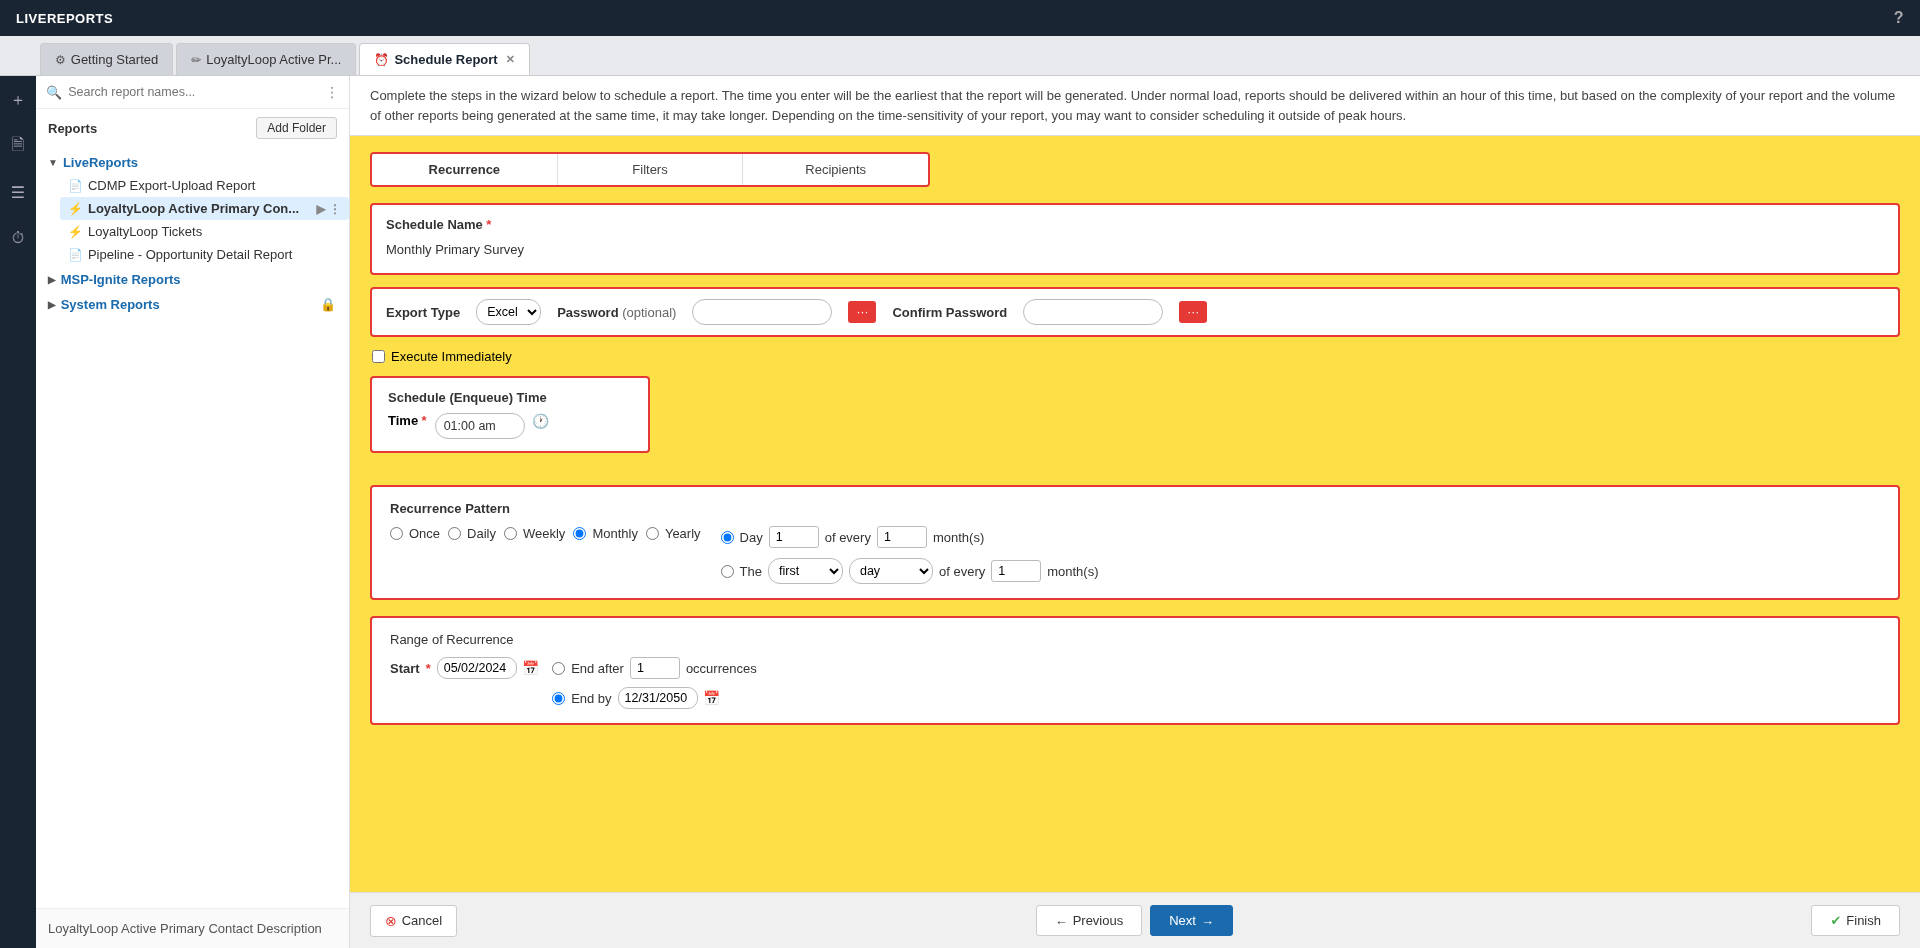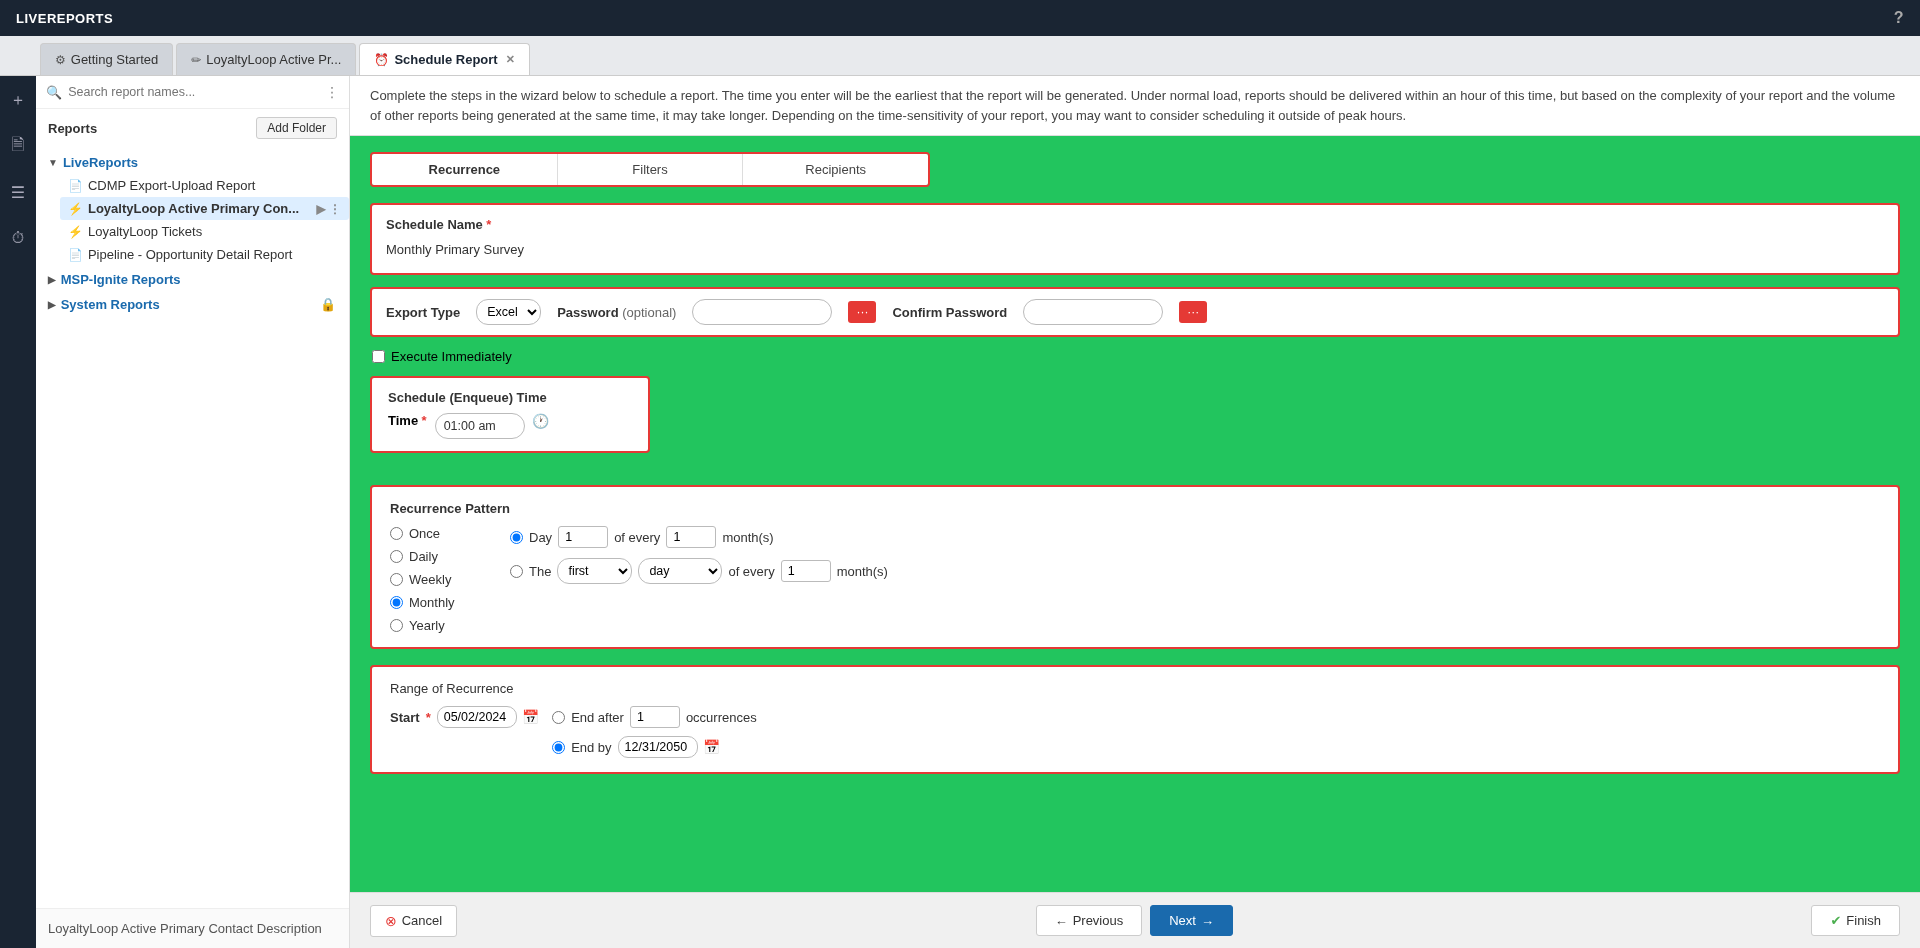--- a/index.html
+++ b/index.html
@@ -177,21 +177,21 @@
       border-bottom: 1px solid #ddd;
       font-size: 12px;
       color: #444;
       line-height: 1.5;
     }
 
     .wizard-body {
       flex: 1;
       padding: 16px 20px;
       overflow-y: auto;
-      background: #22c55e;
+      background: #fde047;
     }
 
     
     .wizard-tabs {
       display: flex;
       border: 2px solid #e53935;
       border-radius: 4px;
       overflow: hidden;
       margin-bottom: 16px;
       width: 560px;
@@ -402,21 +402,21 @@
       padding: 3px 6px;
       font-size: 12.5px;
     }
 
     .recurrence-main {
       display: flex;
       gap: 20px;
       align-items: flex-start;
     }
 
-    .radio-col { display: flex; flex-direction: column; gap: 8px; min-width: 100px; }
+    .radio-col { display: flex; flex-direction: row; gap: 8px; min-width: 100px; }
     .detail-col { display: flex; flex-direction: column; gap: 10px; }
   </style>
 </head>
 <body>
 
 <div class="top-bar">
   <span>LIVEREPORTS</span>
   <span class="top-bar-right">?</span>
 </div>
 

